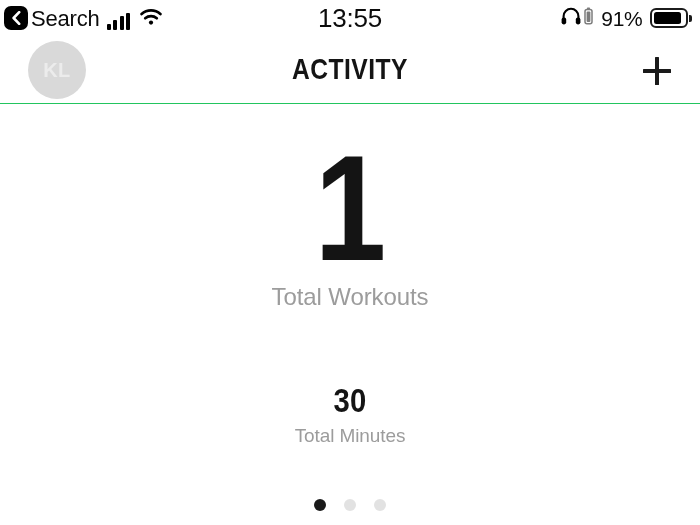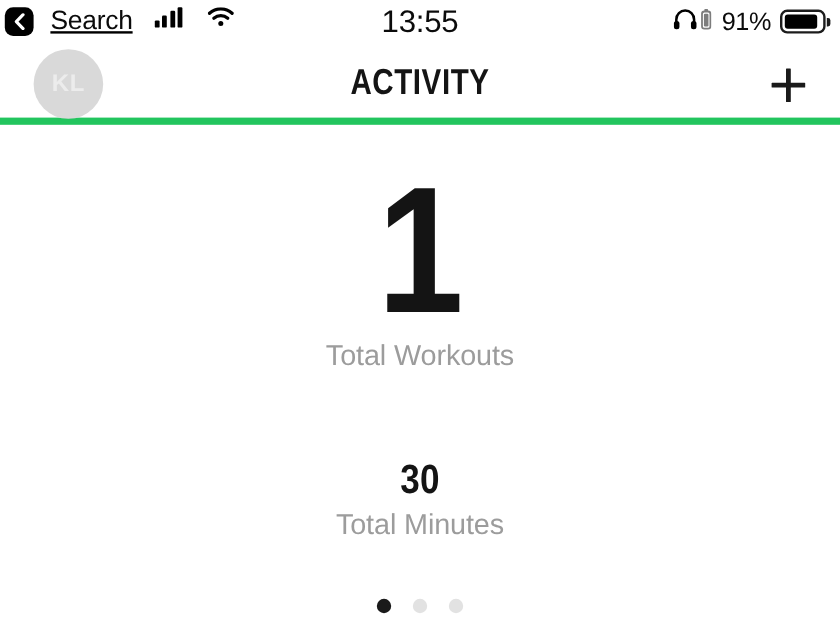--- a/index.html
+++ b/index.html
@@ -22,23 +22,22 @@
     top: 0; left: 0;
     width: 700px;
     height: 36px;
     display: flex;
     align-items: center;
     box-sizing: border-box;
     padding: 0 8px 0 4px;
   }
   .status-left {
     display: flex;
-    align-items: flex-start;
-    gap: 14px;
-    text-decoration: underline;
+    align-items: flex-end;
+    gap: 3px;
   }
   .back-badge {
     width: 24px;
     height: 24px;
     background: #000000;
     border-radius: 7px;
     display: flex;
     align-items: center;
     justify-content: center;
     flex: none;
@@ -133,21 +132,21 @@
     border-radius: 0 2px 2px 0;
     margin-left: 1.5px;
   }
 
   
   .nav-bar {
     position: absolute;
     top: 36px; left: 0;
     width: 700px;
     height: 68px;
-    border-bottom: 6px solid #22c55e;
+    border-bottom: 1px solid #22c55e;
     box-sizing: border-box;
   }
   .avatar {
     position: absolute;
     left: 28px;
     top: 5px;
     width: 58px;
     height: 58px;
     border-radius: 50%;
     background: #d9d9d9;
@@ -238,21 +237,21 @@
     font-size: 34px;
     font-weight: 700;
     font-stretch: condensed;
     color: #141414;
     line-height: 1;
     letter-spacing: 0.2px;
     transform: scaleX(0.86);
   }
   .stat-secondary-label {
     margin-top: 9px;
-    font-size: 24px;
+    font-size: 19px;
     color: #9c9c9c;
     line-height: 1;
     letter-spacing: -0.1px;
   }
 
   
   .page-dots {
     position: absolute;
     bottom: 14px;
     left: 0; right: 0;

